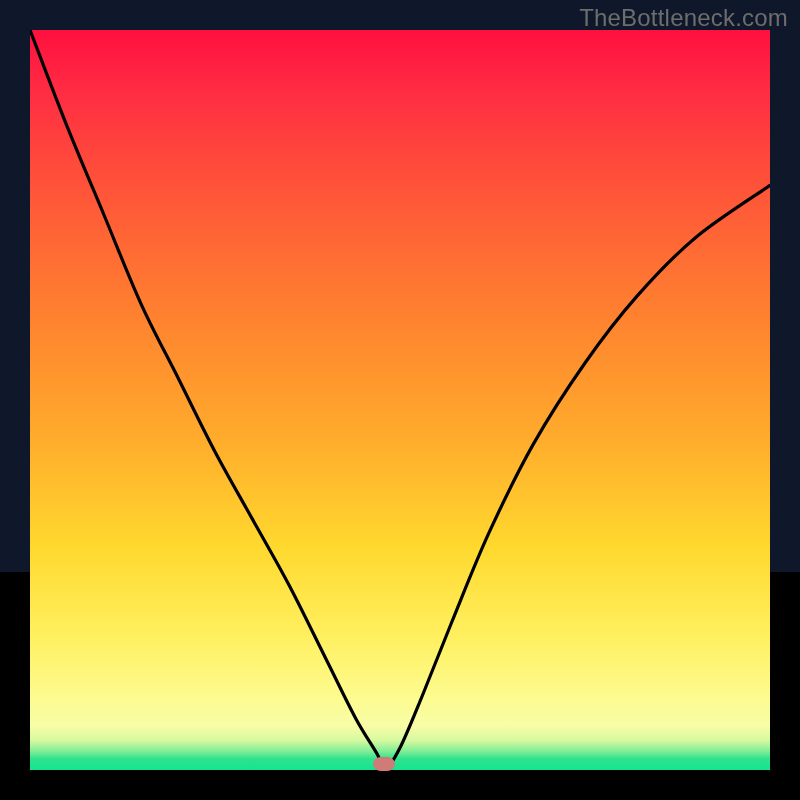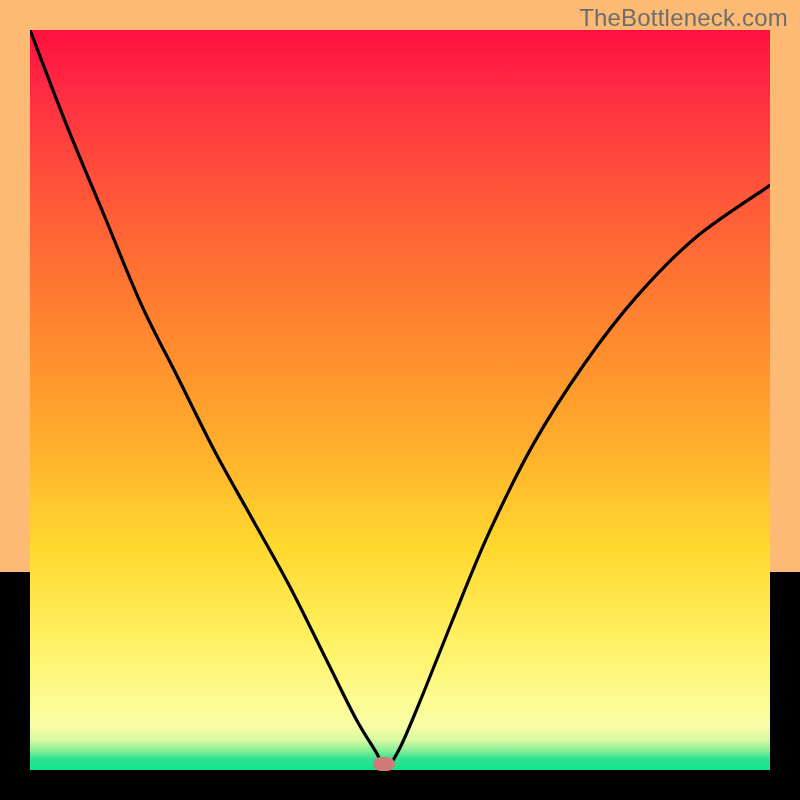--- a/index.html
+++ b/index.html
@@ -8,21 +8,21 @@
     width: 800px;
     height: 800px;
     background: #000;
     overflow: hidden;
     font-family: Arial, Helvetica, sans-serif;
   }
   .frame {
     position: relative;
     width: 800px;
     height: 572px;
-    background: #fdba74;
+    background: #0f172a;
   }
   .watermark {
     position: absolute;
     top: 4px;
     right: 12px;
     color: #6d6d6d;
     font-size: 24px;
     font-weight: 500;
     letter-spacing: 0.2px;
     user-select: none;

